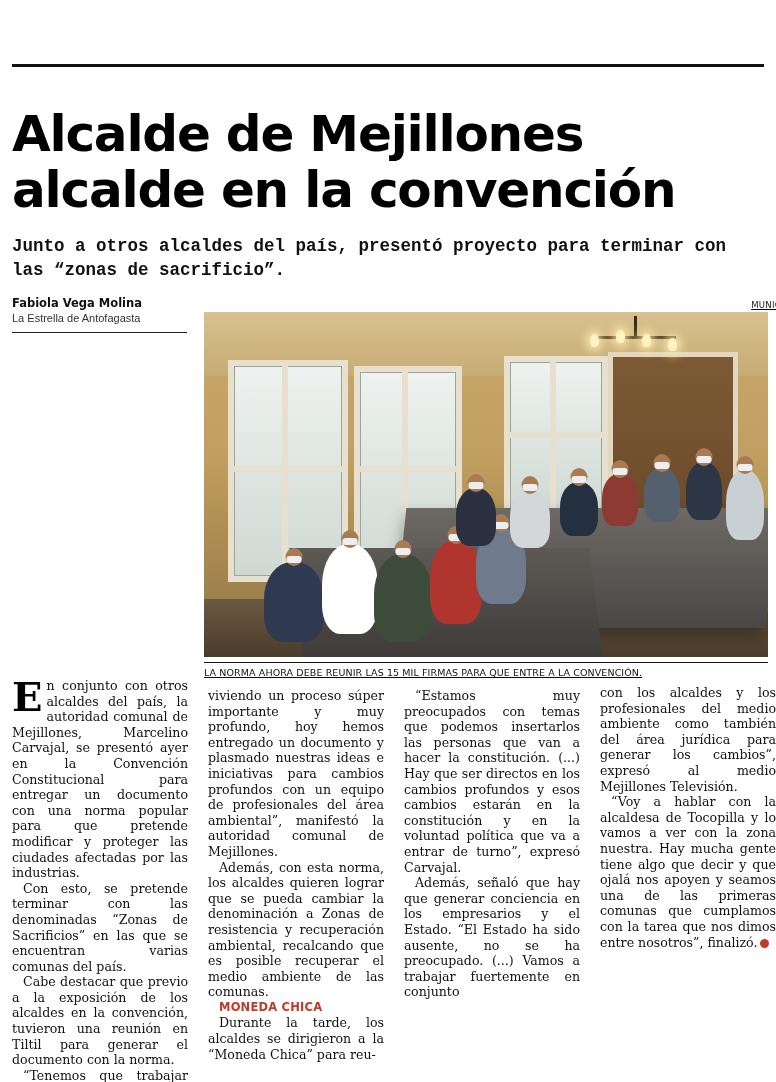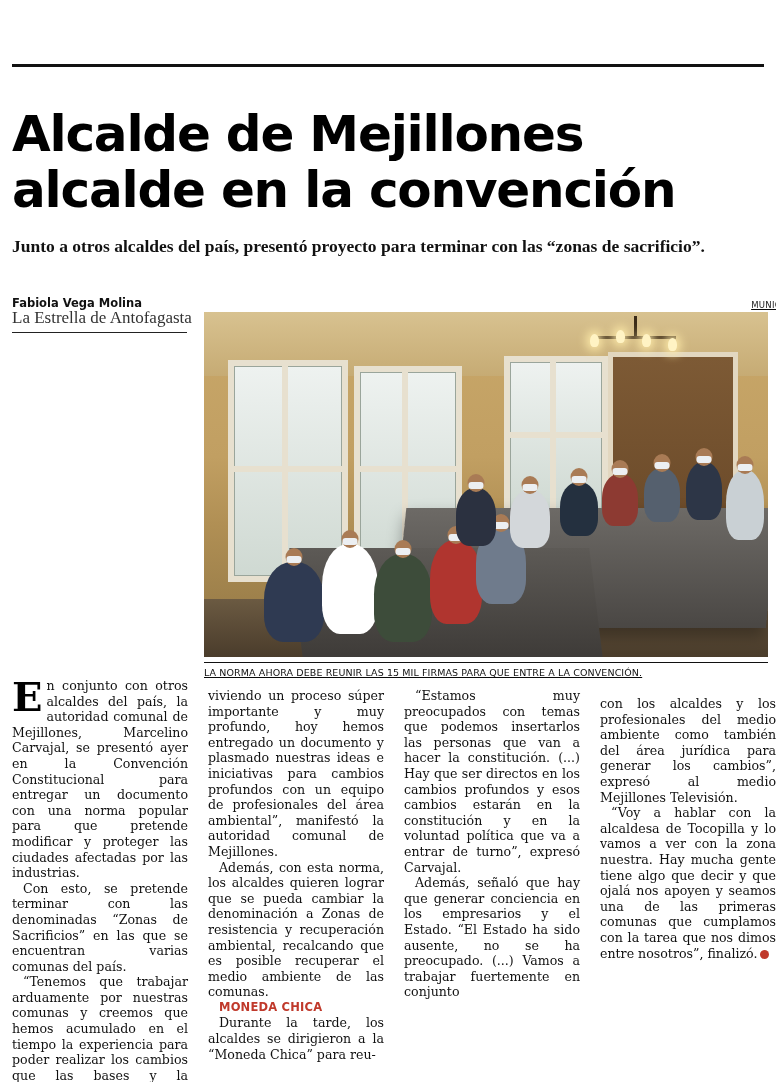--- a/index.html
+++ b/index.html
@@ -41,42 +41,42 @@
     line-height: 56px;
     letter-spacing: -1.2px;
     color: #000;
   }
   .headline .l2 { display: block; }
   .subhead {
     position: absolute;
     left: 12px;
     top: 186px;
     width: 752px;
-    font-family: Liberation Serif, serif;
+    font-family: Liberation Mono, monospace;
     font-weight: bold;
     font-size: 17.5px;
     line-height: 24px;
     color: #111;
   }
   .byline {
     position: absolute;
     left: 12px;
     top: 248px;
     width: 180px;
   }
   .byline .author {
     font-family: "DejaVu Sans", sans-serif;
     font-weight: bold;
     font-size: 11.5px;
     line-height: 14px;
     color: #111;
   }
   .byline .outlet {
-    font-family: Liberation Serif, serif;
-    font-size: 17px;
+    font-family: Liberation Sans, sans-serif;
+    font-size: 11px;
     line-height: 14px;
     color: #333;
     margin-top: 1px;
   }
   .byline .bl-rule {
     margin-top: 7px;
     width: 175px;
     height: 1px;
     background: #222;
   }
@@ -186,21 +186,21 @@
     font-family: "DejaVu Serif", serif;
     font-size: 12.6px;
     line-height: 15.6px;
     text-align: justify;
     color: #111;
     hyphens: auto;
   }
   .col.c1 { left: 0; }
   .col.c2 { left: 196px; top: 10px;}
   .col.c3 { left: 392px; top: 10px;}
-  .col.c4 { left: 588px; top: 18px;}
+  .col.c4 { left: 588px; top: 7px;}
   .col p { margin: 0; text-indent: 11px; }
   .col p.first { text-indent: 0; }
   .dropcap {
     float: left;
     font-family: "DejaVu Serif", serif;
     font-weight: bold;
     font-size: 40px;
     line-height: 32px;
     padding: 3px 4px 0 0;
     color: #000;
@@ -328,20 +328,21 @@
     </div>
     <div class="caption-rule"></div>
     <div class="caption">LA NORMA AHORA DEBE REUNIR LAS 15 MIL FIRMAS PARA QUE ENTRE A LA CONVENCIÓN.</div>
   </div>
 
   <div class="cols">
 
     <div class="col c1">
       <p class="first"><span class="dropcap">E</span><span>n conjunto con otros alcaldes del país, la autoridad comunal de Mejillones, Marcelino Carvajal, se presentó ayer en la Convención Constitucional para entregar un documento con una norma popular para que pretende modificar y proteger las ciudades afectadas por las industrias.</span></p>
       <p>Con esto, se pretende terminar con las denominadas “Zonas de Sacrificios” en las que se encuentran varias comunas del país.</p>
+      <p>Cabe destacar que previo a la exposición de los alcaldes en la convención, tuvieron una reunión en Tiltil para generar el documento con la norma.</p>
       <p>“Tenemos que trabajar arduamente por nuestras comunas y creemos que hemos acumulado en el tiempo la experiencia para poder realizar los cambios que las bases y la ciudadanía requieren en protección de nuestro medioambiente”, dijo el alcalde Marcelino Carvajal.</p>
 
     </div>
 
     <div class="col c2">
       <p class="first">viviendo un proceso súper importante y muy profundo, hoy hemos entregado un documento y plasmado nuestras ideas e iniciativas para cambios profundos con un equipo de profesionales del área ambiental”, manifestó la autoridad comunal de Mejillones.</p>
       <p>Además, con esta norma, los alcaldes quieren lograr que se pueda cambiar la denominación a Zonas de resistencia y recuperación ambiental, recalcando que es posible recuperar el medio ambiente de las comunas.</p>
       <p class="subsec">MONEDA CHICA</p>
       <p>Durante la tarde, los alcaldes se dirigieron a la “Moneda Chica” para reu-</p>
     </div>

